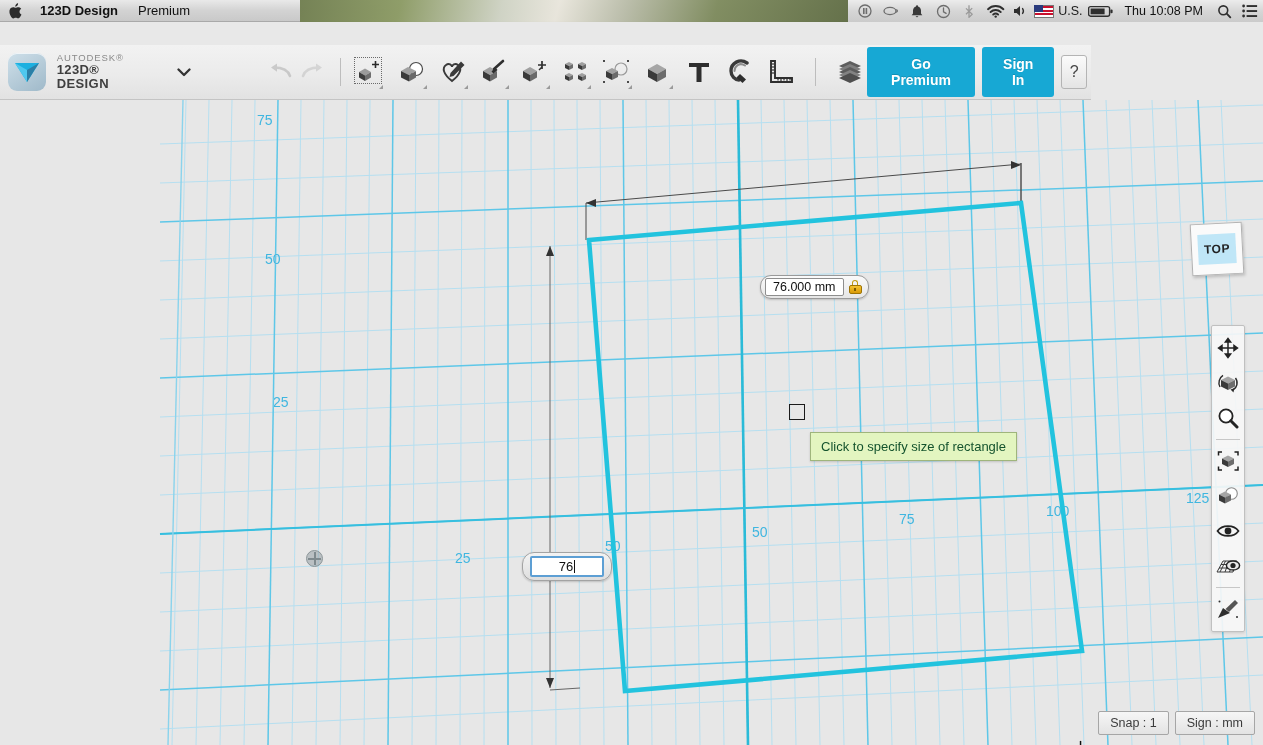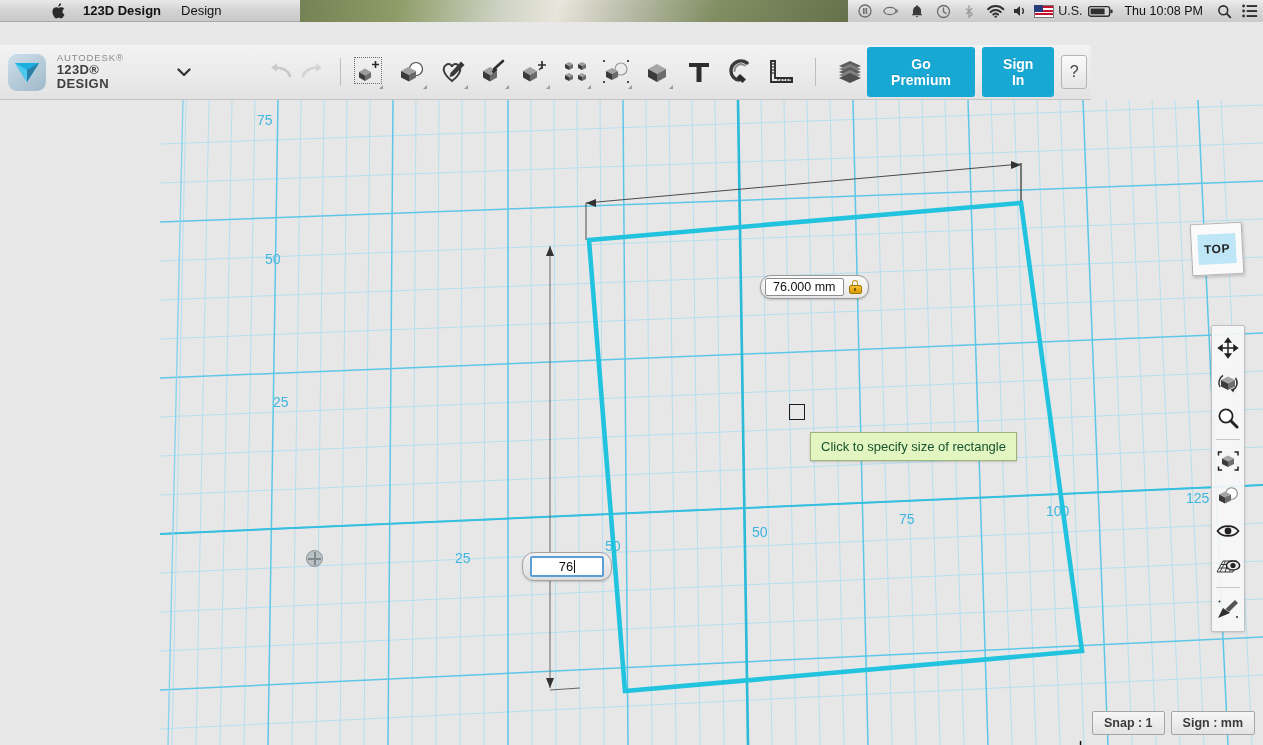--- a/index.html
+++ b/index.html
@@ -19,21 +19,21 @@
     border-bottom:1px solid #a9a9a9;
     z-index:60;
   }
   
   .wallpaper {
     position:absolute; top:0; left:300px; width:560px; height:22px;
     background:linear-gradient(105deg,#6f7d4e 0%,#8b9a63 18%,#cfd3c4 36%,
                #e9e6dc 46%,#b9bca8 58%,#7d8a5c 74%,#5d6a42 100%);
     opacity:.95;
   }
-  .menubar-left { position:relative; display:flex; align-items:center; height:22px; z-index:2;margin-left:43px;}
+  .menubar-left { position:relative; display:flex; align-items:center; height:22px; z-index:2;}
   .apple-logo { width:30px; text-align:center; font-size:15px; line-height:1; color:#222; }
   .apple-logo svg { display:block; margin:0 auto; }
   .menu-item { padding:0 10px; font-size:13px; color:#111; line-height:22px; white-space:nowrap; }
   .menu-item.bold { font-weight:bold; }
   .menubar-right {
     position:absolute; right:0; top:0; height:22px;
     display:flex; align-items:center; gap:0px; z-index:3;
     background:linear-gradient(to bottom,#ececec 0%,#d6d6d6 50%,#cbcbcb 100%);
     padding-left:4px;
   }
@@ -208,21 +208,21 @@
     position:absolute; background:#e3f5c0; border:1px solid #9fb57c;
     font-size:13px; color:#14532d; padding:6px 10px;
     box-shadow:0 1px 2px rgba(0,0,0,.16);
   }
 
   
   .statusbar { position:absolute; right:8px; bottom:10px; display:flex; gap:6px; }
   .chip {
     background:linear-gradient(to bottom,#f6f6f6,#e3e3e3);
     border:1px solid #a6a6a6; border-radius:2px;
-    font-size:12.5px; font-weight:bold; color:#3c3c3c;
+    font-size:12.5px; font-weight:normal; color:#3c3c3c;
     padding:4px 11px;
   }
 
   .sq-marker {
     position:absolute; width:16px; height:16px; border:1.6px solid #1b1b1b;
     background:transparent;
   }
   .crosshair { position:absolute; width:22px; height:22px; }
 </style>
 </head>
@@ -233,21 +233,21 @@
   <div class="menubar">
     <div class="wallpaper"></div>
 
     <div class="menubar-left">
       <div class="apple-logo">
         <svg width="14" height="16" viewBox="0 0 14 16">
           <path fill="#2b2b2b" d="M9.4 2.6c.5-.6.8-1.4.7-2.3-.7.03-1.6.5-2.1 1.1-.45.54-.85 1.4-.74 2.22.8.06 1.6-.41 2.14-1.03zM11.6 8.5c-.02-1.9 1.55-2.8 1.62-2.85-.88-1.3-2.26-1.47-2.75-1.49-1.17-.12-2.29.69-2.88.69-.6 0-1.51-.67-2.48-.65C3.84 4.22 2.67 4.95 2.03 6.1c-1.3 2.26-.33 5.6.93 7.43.62.9 1.36 1.9 2.33 1.86.93-.04 1.29-.6 2.42-.6 1.12 0 1.44.6 2.43.58 1-.02 1.64-.91 2.25-1.81.71-1.04 1-2.05 1.02-2.1-.02-.01-1.95-.75-1.97-2.96z"></path>
         </svg>
       </div>
       <div class="menu-item bold">123D Design</div>
-      <div class="menu-item">Design</div>
+      <div class="menu-item">Premium</div>
     </div>
 
     <div class="menubar-right">
       <div class="mb-icon">
         <svg width="14" height="14" viewBox="0 0 14 14">
             <circle cx="7" cy="7" r="6" fill="none" stroke="#6d6d6d" stroke-width="1.3"></circle>
             <rect x="5" y="4" width="1.6" height="6" fill="#6d6d6d"></rect>
             <rect x="7.6" y="4" width="1.6" height="6" fill="#6d6d6d"></rect>
           </svg>
       </div>

